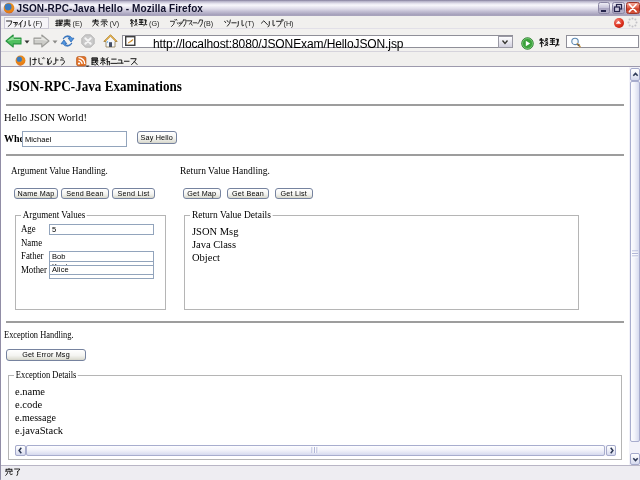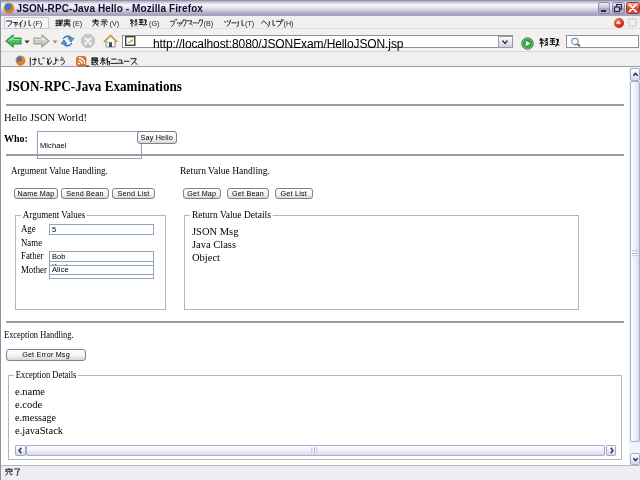--- a/index.html
+++ b/index.html
@@ -327,21 +327,21 @@
     <svg width="17" height="10" viewBox="0 0 17 10" class="jp" style="--sw:1">
       <path d="M4,0.2 V1.3 M1.2,1.3 H6.8 M1.2,1.3 V2.5 M6.8,1.3 V2.5 M0.5,3.2 H7.5 M2.6,4.6 Q2.4,6.4 0.7,7.4 M5,3.4 V5.8 Q5,7.3 7.3,6.2"></path>
       <path d="M9.6,1 H14.8 Q14.3,2.6 12.9,3.4 M12.7,3.4 Q13.3,6.2 12,7.6"></path>
     </svg>
   </div>
 
   <div class="abs serif" style="left:4.5px;top:76.5px;font-size:15.5px;font-weight:bold;transform:scaleX(0.846);transform-origin:0 0;white-space:nowrap;">JSON-RPC-Java Examinations</div>
   <div class="hr" style="left:4.5px;top:103.5px;width:618px;"></div>
   <div class="abs serif" style="left:3px;top:112px;font-size:10.5px;white-space:nowrap;">Hello JSON World!</div>
   <div class="abs serif" style="left:3px;top:132.5px;font-size:10px;font-weight:bold;">Who:</div>
-  <div class="xpinput" style="left:36px;top:131px;width:105px;height:28px;">Michael</div>
+  <div class="xpinput" style="left:21px;top:131px;width:105px;height:16px;">Michael</div>
   <div class="xpbtn" style="left:135.5px;top:131px;width:40.5px;height:12.5px;">Say Hello</div>
   <div class="hr" style="left:4.5px;top:153.5px;width:618px;"></div>
 
   <div class="abs serif" style="left:9.5px;top:165px;font-size:10.5px;transform:scaleX(0.856);transform-origin:0 0;white-space:nowrap;">Argument Value Handling.</div>
   <div class="abs serif" style="left:179.3px;top:165px;font-size:10.5px;transform:scaleX(0.906);transform-origin:0 0;white-space:nowrap;">Return Value Handling.</div>
 
   <div class="xpbtn" style="left:13px;top:188px;width:44px;height:11px;">Name Map</div>
   <div class="xpbtn" style="left:60px;top:188px;width:48px;height:11px;">Send Bean</div>
   <div class="xpbtn" style="left:111px;top:188px;width:43px;height:11px;">Send List</div>
   <div class="xpbtn" style="left:182px;top:188px;width:37.5px;height:11px;">Get Map</div>

